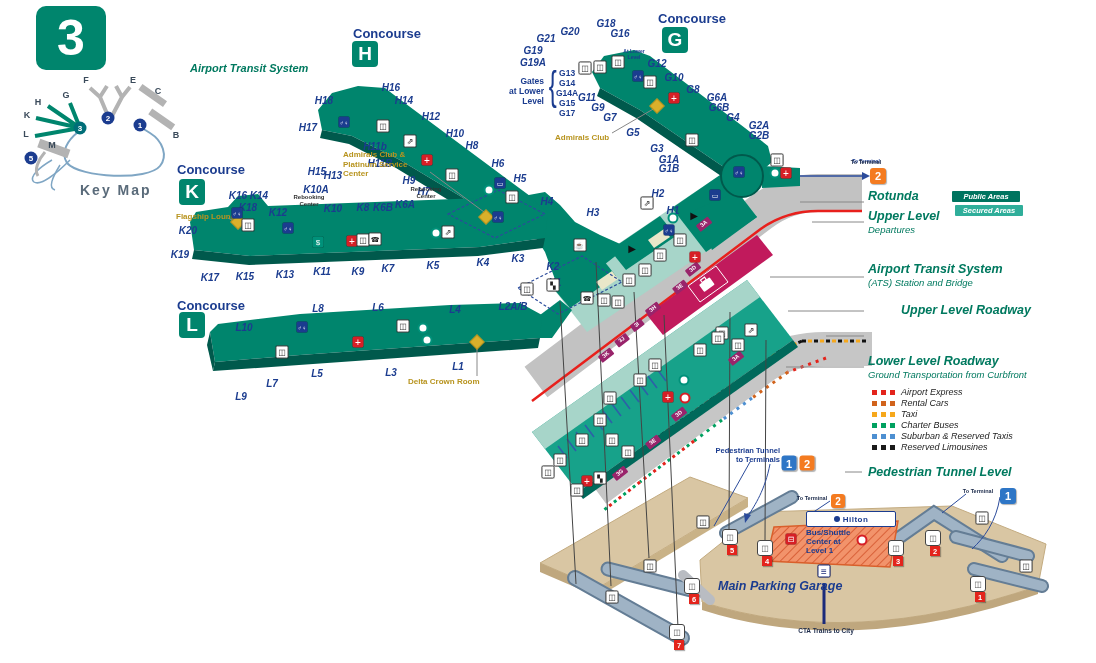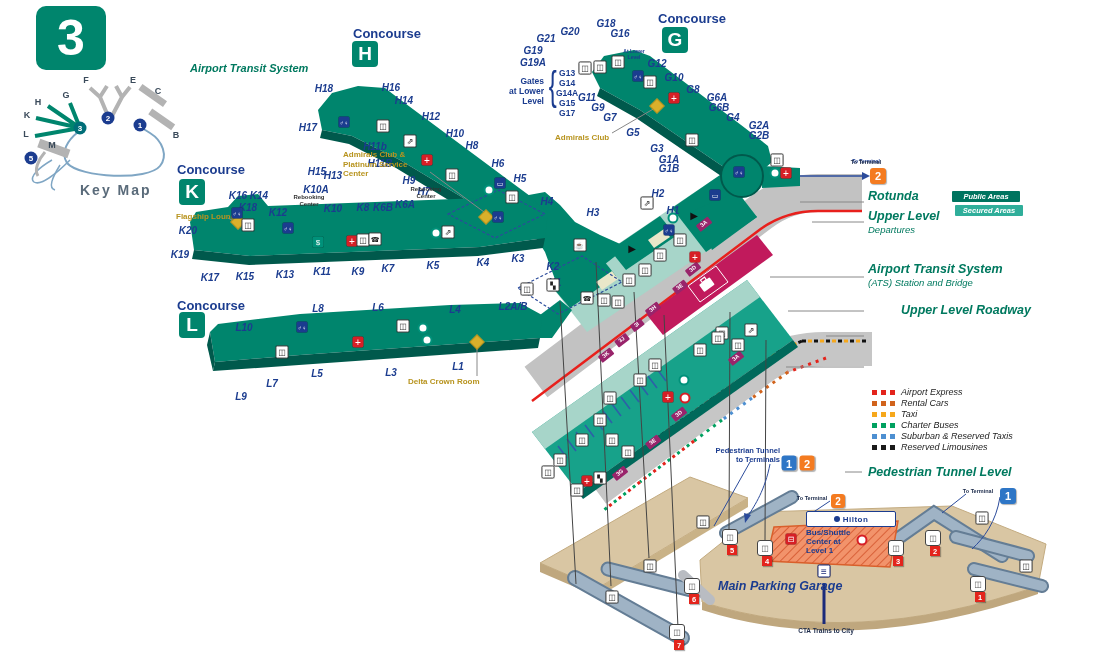--- a/index.html
+++ b/index.html
@@ -279,21 +279,21 @@
 <div class="abs cta">CTA Trains to City</div>
 
 <div class="abs cword" style="left: 353px; top: 26px;">Concourse</div>
     <div class="abs csq" style="left: 352px; top: 41px;">H</div>
     <div class="abs cword" style="left: 658px; top: 11px;">Concourse</div>
     <div class="abs csq" style="left: 662px; top: 27px;">G</div>
     <div class="abs cword" style="left: 177px; top: 162px;">Concourse</div>
     <div class="abs csq" style="left: 179px; top: 179px;">K</div>
     <div class="abs cword" style="left: 177px; top: 298px;">Concourse</div>
     <div class="abs csq" style="left: 179px; top: 312px;">L</div>
-    <div class="gate" style="left: 320px; top: 89px; padding-left: 8px;">H18</div>
+    <div class="gate" style="left: 320px; top: 101px; padding-left: 8px;">H18</div>
     <div class="gate" style="left: 308px; top: 128px;">H17</div>
     <div class="gate" style="left: 317px; top: 172px; text-align: center;">H15</div>
     <div class="gate" style="left: 333px; top: 176px;">H13</div>
     <div class="gate" style="left: 391px; top: 88px;">H16</div>
     <div class="gate" style="left: 404px; top: 101px;">H14</div>
     <div class="gate" style="left: 431px; top: 117px;">H12</div>
     <div class="gate" style="left: 375px; top: 147px;">H11b</div>
     <div class="gate" style="left: 380px; top: 164px;">H11B</div>
     <div class="gate" style="left: 455px; top: 134px;">H10</div>
     <div class="gate" style="left: 409px; top: 181px;">H9</div>
@@ -381,20 +381,24 @@
     <div class="callout" style="left: 868px; top: 210px;">
       <div class="t">Upper Level</div>
       <div class="s">Departures</div>
     </div>
     <div class="callout" style="left: 868px; top: 263px;">
       <div class="t">Airport Transit System</div>
       <div class="s">(ATS) Station and Bridge</div>
     </div>
     <div class="callout" style="left: 873px; top: 304px; margin-left: 28px;">
       <div class="t">Upper Level Roadway</div>
+    </div>
+    <div class="callout" style="left: 868px; top: 355px;">
+      <div class="t">Lower Level Roadway</div>
+      <div class="s">Ground Transportation from Curbfront</div>
     </div>
     <div class="callout" style="left: 868px; top: 466px;">
       <div class="t">Pedestrian Tunnel Level</div>
     </div>
     <div class="area-badge" style="left: 952px; top: 191px; background: rgb(0, 116, 95);">Public Areas</div>
     <div class="area-badge" style="left: 955px; top: 205px; background: rgb(47, 174, 154);">Secured Areas</div>
     <div class="legend-item" style="left: 872px; top: 392px; transform: translate(0px, -50%);">
       <span class="legend-sq" style="background: rgb(227, 36, 28);"></span>
       <span class="legend-sq" style="background: rgb(227, 36, 28);"></span>
       <span class="legend-sq" style="background: rgb(227, 36, 28);"></span>

